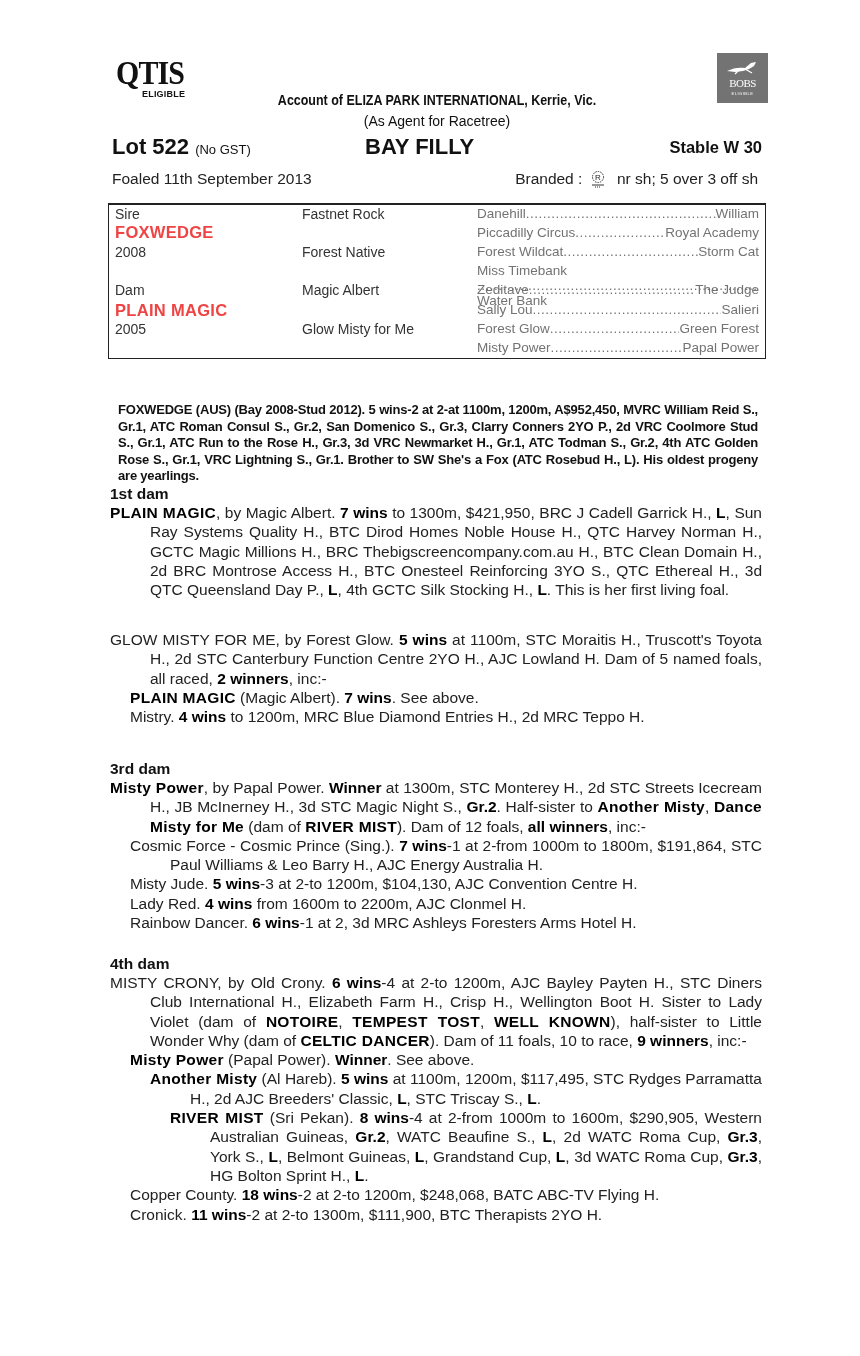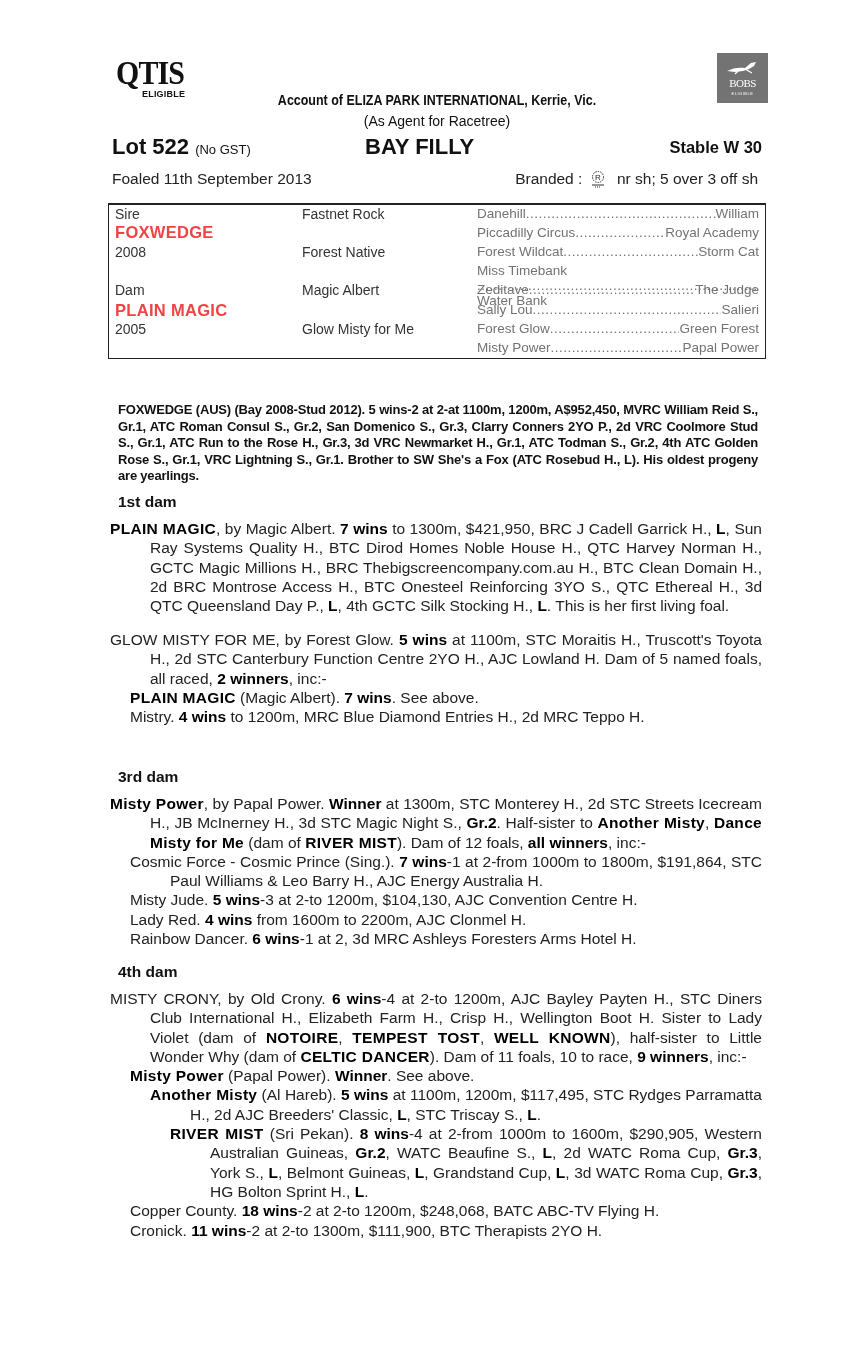--- a/index.html
+++ b/index.html
@@ -40,21 +40,21 @@
   .gg .dots { flex: 1 1 auto; overflow: hidden; }
   .gg .dots::before { content: ".............................................................................................................."; letter-spacing: 0.5px; }
   .gg .r { flex: 0 0 auto; }
 
   
   .sire-sum { position: absolute; left: 118px; top: 370px; width: 640px; font-weight: 900; font-size: 13px;
               line-height: 16.6px; text-align: justify; letter-spacing: -0.2px; margin-top: 32px; }
 
   
   .sec { position: absolute; left: 110px; width: 652px; font-size: 15.5px; line-height: 19.3px; color: #222; }
-  .sec h3 { margin: 8px; font-size: 15.5px; font-weight: 900; line-height: 18px; color: #111; }
+  .sec h3 { margin: 0; font-size: 15.5px; font-weight: 900; line-height: 18px; color: #111; }
   .p { text-align: justify; text-align-last: left; margin: 0; }
   .hang { padding-left: 40px; text-indent: -40px; }
   .ind1 { padding-left: 60px; text-indent: -40px; }
   .ind2 { padding-left: 80px; text-indent: -40px; }
   .ind3 { padding-left: 100px; text-indent: -40px; }
   .b { font-weight: 900; color: #000; }
   .hn { font-weight: 900; color: #000; letter-spacing: 0.3px; }
 </style>
 </head>
 <body>

